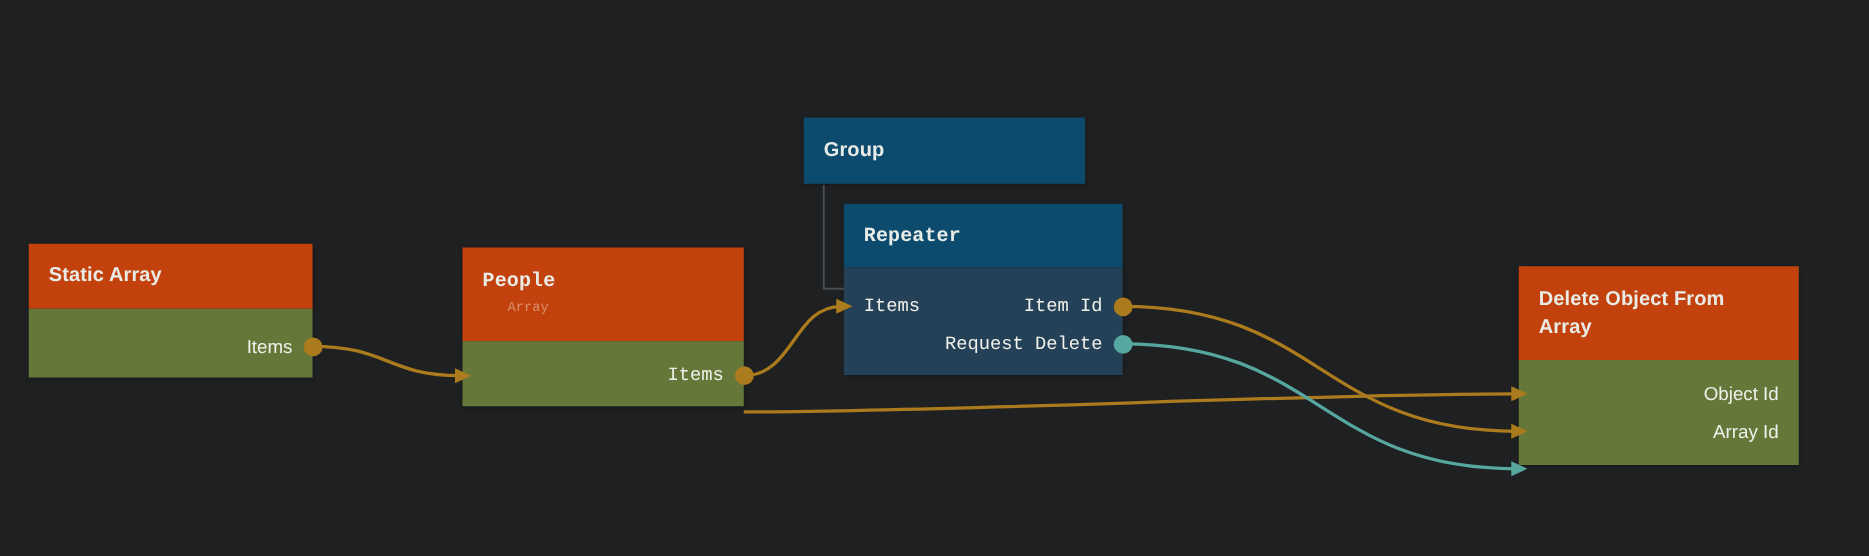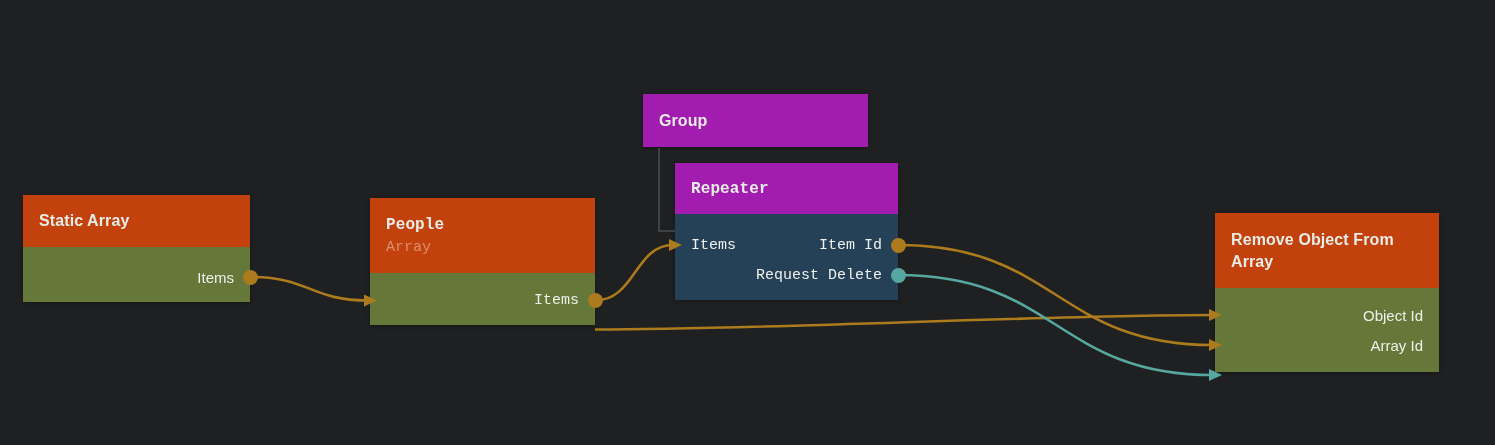--- a/index.html
+++ b/index.html
@@ -27,27 +27,28 @@
   }
   .node-title {
     color: #e9ece6;
     font-size: 16px;
     font-weight: 600;
     line-height: 22px;
     letter-spacing: 0.1px;
   }
   .node-subtitle {
     color: rgba(255,255,255,0.40);
-    font-size: 15px;
+    font-size: 11px;
     line-height: 21px;
     margin-top: 1px;
+    margin-left: 20px;
   }
   .green .node-header { background: #c2410c; }
   .green .node-body   { background: #657839; }
-  .blue  .node-header { background: #a21caf; }
+  .blue  .node-header { background: #0c4a6e; }
   .blue  .node-body   { background: #254157; }
   .node-body { position: relative; }
   .port-row {
     position: relative;
     display: flex;
     align-items: center;
     justify-content: flex-end;
     padding: 0 16px;
     box-sizing: border-box;
   }
@@ -147,21 +148,21 @@
       </div>
       <div class="port-row">
         <span class="port-label right">Request Delete</span>
         <span class="dot" style="background: rgb(86, 167, 160);"></span>
       </div>
     </div>
   </div>
 
   <div class="node green" id="n-remove">
     <div class="node-header">
-      <div class="node-title">Remove Object From Array</div>
+      <div class="node-title">Delete Object From Array</div>
     </div>
     <div class="node-body">
       <div class="port-row">
         <span class="port-label">Object Id</span>
       </div>
       <div class="port-row">
         <span class="port-label">Array Id</span>
       </div>
     </div>
   </div>

